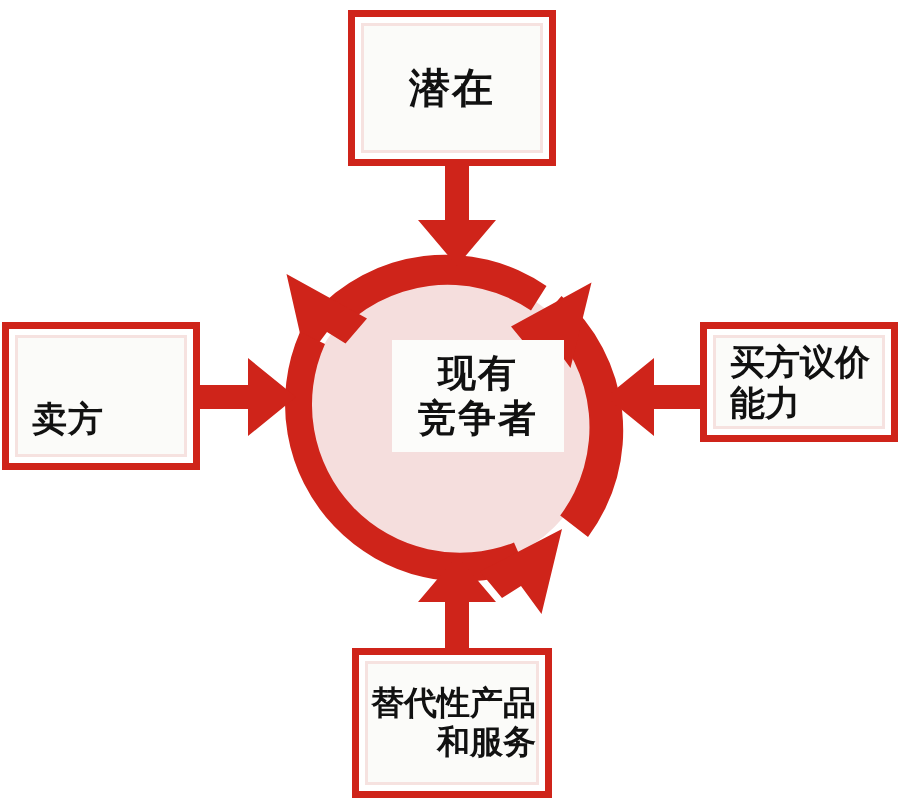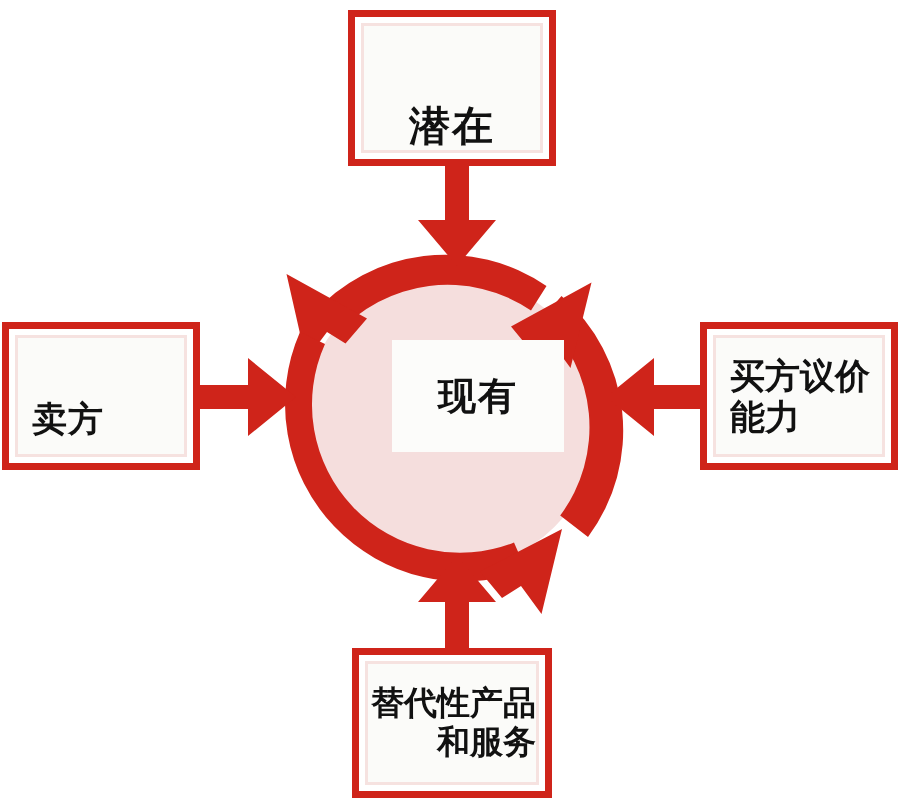--- a/index.html
+++ b/index.html
@@ -44,39 +44,39 @@
     white-space: nowrap;
   }
 
   
   #box-top {
     left: 348px;
     top: 10px;
     width: 208px;
     height: 156px;
   }
-  #box-top .force-box-inner { align-items: center; justify-content: flex-end; }
+  #box-top .force-box-inner { align-items: center; }
   #box-top .force-line { font-size: 41px; letter-spacing: 2px; }
 
   
   #box-left {
     left: 2px;
     top: 322px;
     width: 198px;
     height: 148px;
   }
   #box-left .force-box-inner { align-items: flex-start; padding-left: 14px; }
   #box-left .force-line { font-size: 35px; letter-spacing: 1px; margin-top: 45px; }
 
   
   #box-right {
     left: 700px;
     top: 322px;
     width: 198px;
-    height: 148px;
+    height: 120px;
   }
   #box-right .force-box-inner { align-items: flex-start; padding-left: 14px; }
   #box-right .force-line { font-size: 35px; letter-spacing: 0px; }
 
   
   #box-bottom {
     left: 352px;
     top: 648px;
     width: 200px;
     height: 150px;
@@ -166,20 +166,21 @@
   <svg class="connector" style="left:606px; top:352px; width:110px; height:90px;" viewBox="0 0 110 90">
     <polygon points="110,33 48,33 48,6 0,45 48,84 48,57 110,57" fill="#cf241a"></polygon>
   </svg>
 
   <svg class="connector" style="left:412px; top:556px; width:90px; height:104px;" viewBox="0 0 90 104">
     <polygon points="45,0 84,46 57,46 57,104 33,104 33,46 6,46" fill="#cf241a"></polygon>
   </svg>
 
   <div id="center-label">
     <div class="force-line">现有</div>
+    <div class="force-line">竞争者</div>
   </div>
 
   <div class="force-box" id="box-top">
     <div class="force-box-inner">
       <div class="force-line">潜在</div>
     </div>
   </div>
 
   <div class="force-box" id="box-left">
     <div class="force-box-inner">

